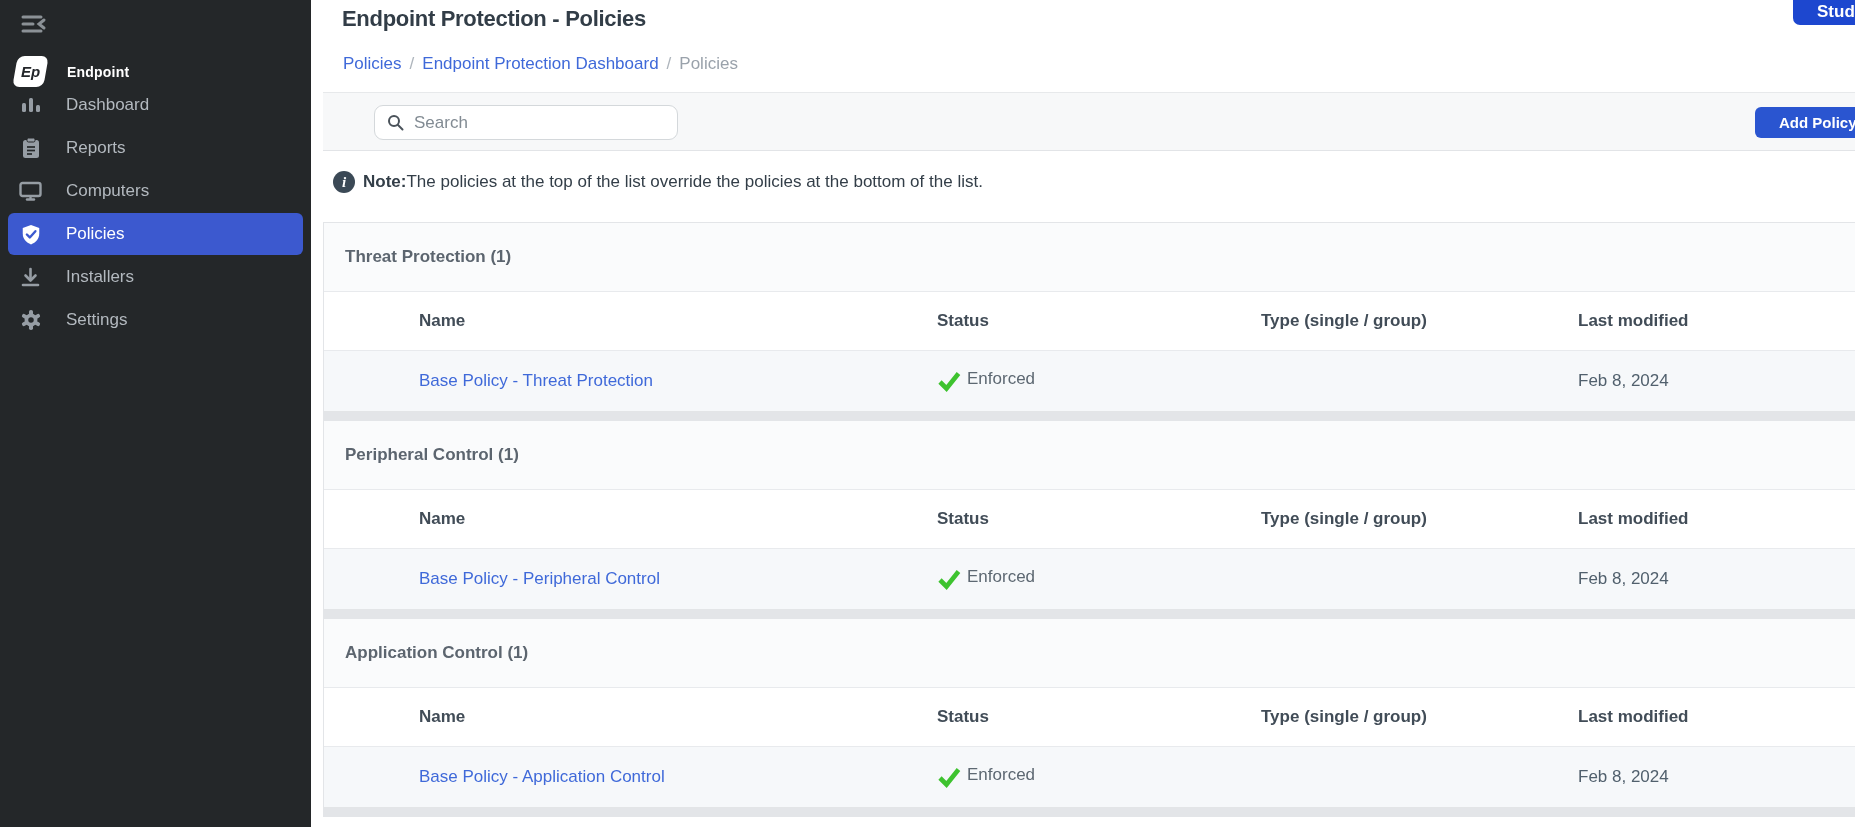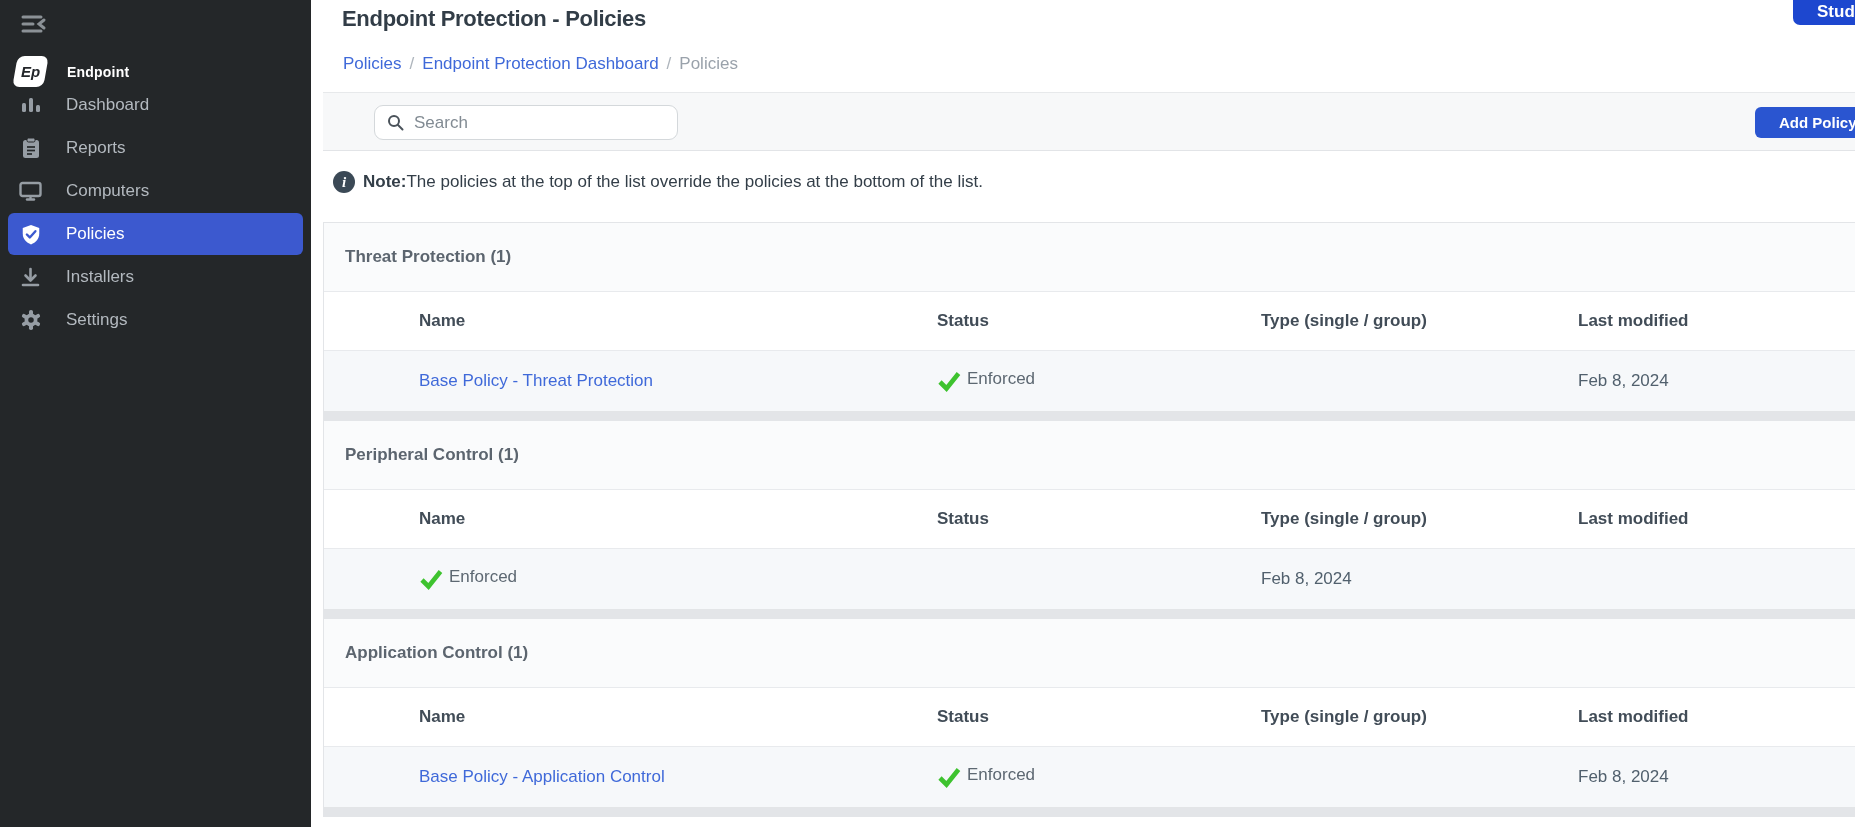--- a/index.html
+++ b/index.html
@@ -253,20 +253,21 @@
     <div class="section-header">
       <span>Peripheral Control (1)</span>
     </div>
     <div class="grid-row thead">
       <span>Name</span>
       <span>Status</span>
       <span>Type (single / group)</span>
       <span>Last modified</span>
     </div>
     <div class="grid-row data-row">
+      <span><a>Base Policy - Peripheral Control</a></span>
       <span class="status-cell">
         <span style="display:flex;">
           <svg width="24" height="24" viewBox="0 0 24 24">
               <path d="M3 13 L9.5 19.5 L21.5 4.5" fill="none" stroke="#3ec32f" stroke-width="4.6"></path>
             </svg>
         </span>
         <span>Enforced</span>
       </span>
       <span></span>
       <span class="date-cell">Feb 8, 2024</span>

